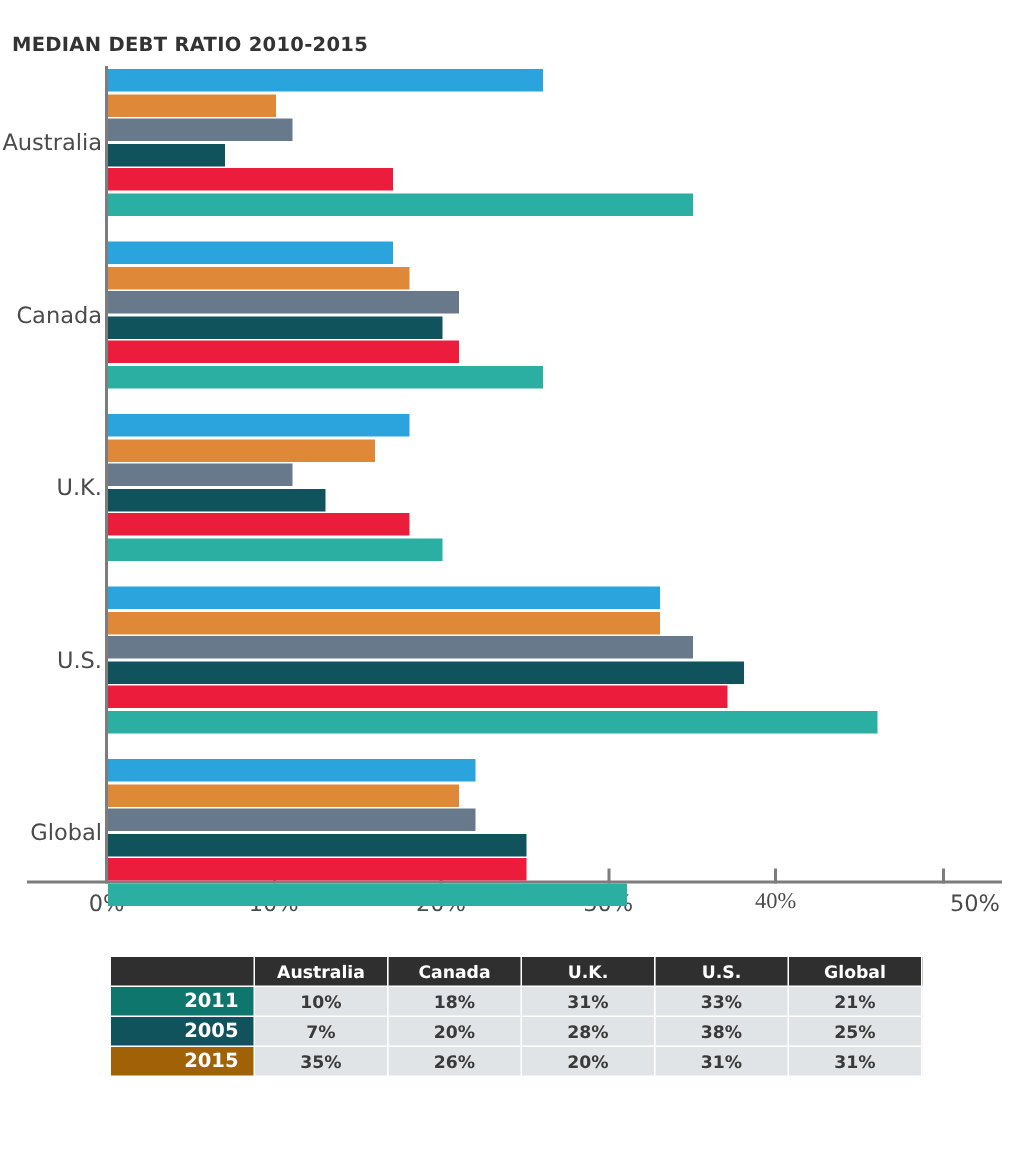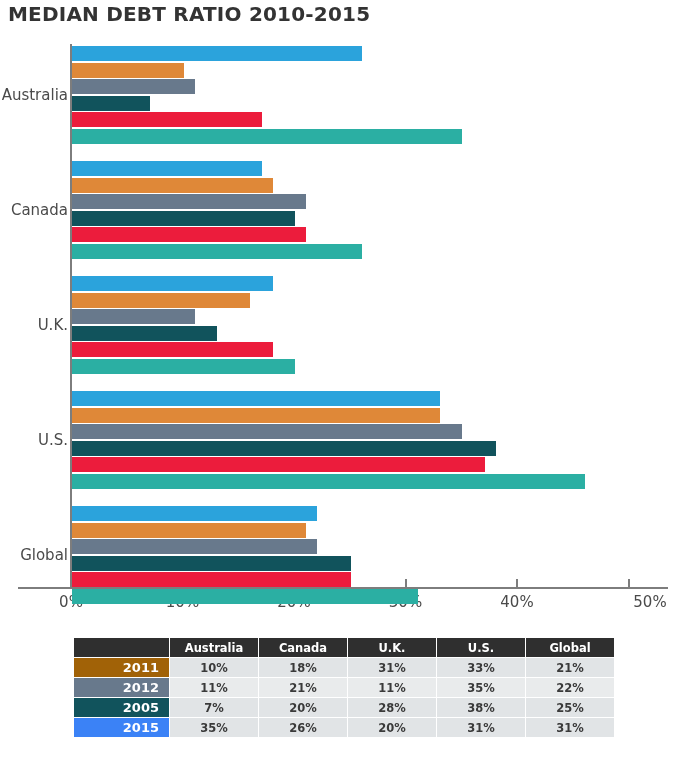--- a/index.html
+++ b/index.html
@@ -13,22 +13,22 @@
     font-family: "DejaVu Sans", "Liberation Sans", sans-serif;
     color: #3a3a3a;
     overflow: hidden;
     position: relative;
   }
 
   
   #chart-title {
     position: absolute;
     left: 8px;
-    top: 2px;
-    font-size: 20px;
+    top: 23px;
+    font-size: 13px;
     font-weight: bold;
     letter-spacing: 0.2px;
     color: #333333;
     white-space: nowrap;
   }
 
   
   #chart-area {
     position: absolute;
     left: 0;
@@ -139,21 +139,21 @@
   <div id="ticks-layer">
       <div class="tick-mark" style="left: 70px;"></div>
       <div class="tick-label" style="left: 71px;">0%</div>
       <div class="tick-mark" style="left: 181.5px;"></div>
       <div class="tick-label" style="left: 182.5px;">10%</div>
       <div class="tick-mark" style="left: 293px;"></div>
       <div class="tick-label" style="left: 294px;">20%</div>
       <div class="tick-mark" style="left: 404.5px;"></div>
       <div class="tick-label" style="left: 405.5px;">30%</div>
       <div class="tick-mark" style="left: 516px;"></div>
-      <div class="tick-label" style="left: 517px;">40%</div>
+      <div class="tick-label" style="left: 517px; font-family: Liberation Serif, serif;">40%</div>
       <div class="tick-mark" style="left: 627.5px;"></div>
       <div class="tick-label" style="left: 650px;">50%</div>
     </div>
   <div id="group-labels-layer">
       <div class="group-label" style="top: 54.75px;">Australia</div>
       <div class="group-label" style="top: 169.75px;">Canada</div>
       <div class="group-label" style="top: 284.75px;">U.K.</div>
       <div class="group-label" style="top: 399.75px;">U.S.</div>
       <div class="group-label" style="top: 514.75px;">Global</div>
     </div>
@@ -197,45 +197,37 @@
       <th class="corner"></th>
     <th>Australia</th>
         <th>Canada</th>
         <th>U.K.</th>
         <th>U.S.</th>
         <th>Global</th>
       </tr>
   </thead>
   <tbody>
       <tr>
-        <td class="year-cell" style="background: #a16207; margin-top: 24px;">2011</td>
+        <td class="year-cell" style="background: #0f766e; margin-top: 24px;">2011</td>
         <td class="value-cell alt">10%</td>
         <td class="value-cell alt">18%</td>
         <td class="value-cell alt">31%</td>
         <td class="value-cell alt">33%</td>
         <td class="value-cell alt">21%</td>
-      </tr>
-      <tr>
-        <td class="year-cell" style="background: rgb(104, 121, 140);">2012</td>
-        <td class="value-cell">11%</td>
-        <td class="value-cell">21%</td>
-        <td class="value-cell">11%</td>
-        <td class="value-cell">35%</td>
-        <td class="value-cell">22%</td>
       </tr>
       <tr>
         <td class="year-cell" style="background: rgb(17, 83, 92);">2005</td>
         <td class="value-cell alt">7%</td>
         <td class="value-cell alt">20%</td>
         <td class="value-cell alt">28%</td>
         <td class="value-cell alt">38%</td>
         <td class="value-cell alt">25%</td>
       </tr>
       <tr>
-        <td class="year-cell" style="background: #3b82f6;">2015</td>
+        <td class="year-cell" style="background: #a16207;">2015</td>
         <td class="value-cell alt">35%</td>
         <td class="value-cell alt">26%</td>
         <td class="value-cell alt">20%</td>
         <td class="value-cell alt">31%</td>
         <td class="value-cell alt">31%</td>
       </tr>
     </tbody>
 </table>
 
 </body></html>

